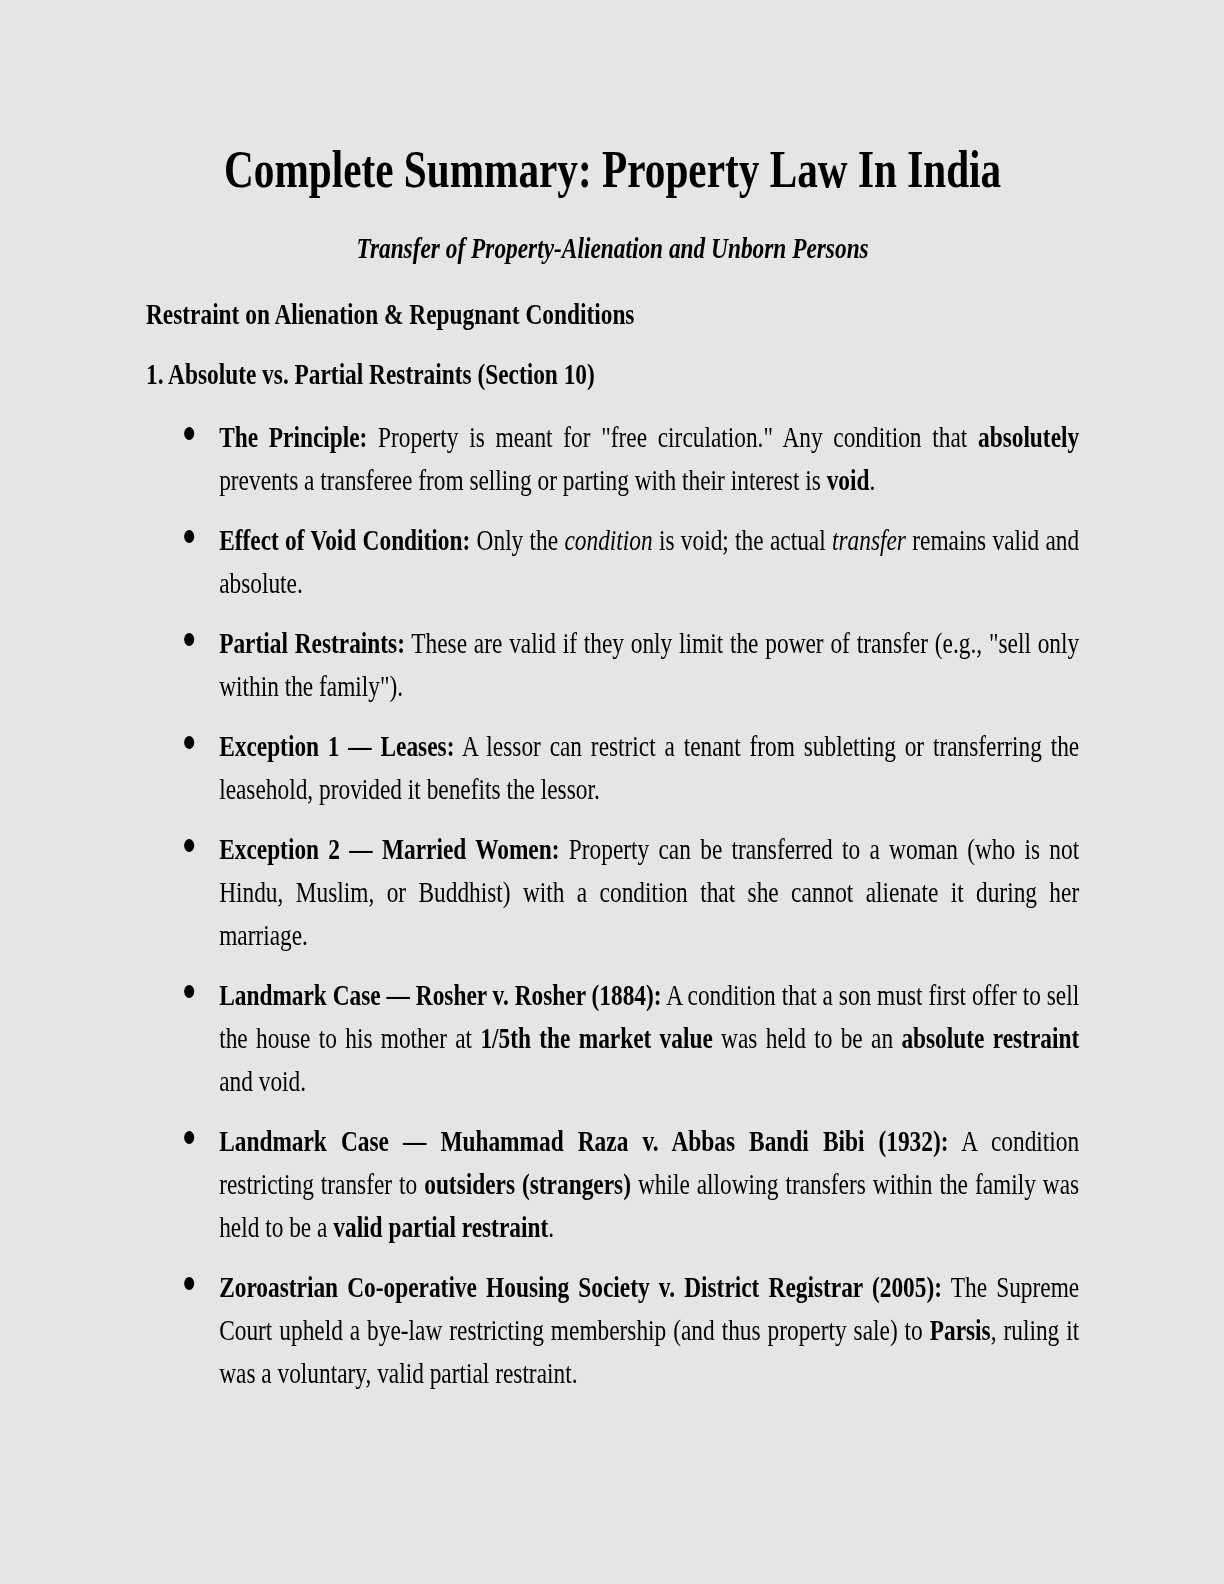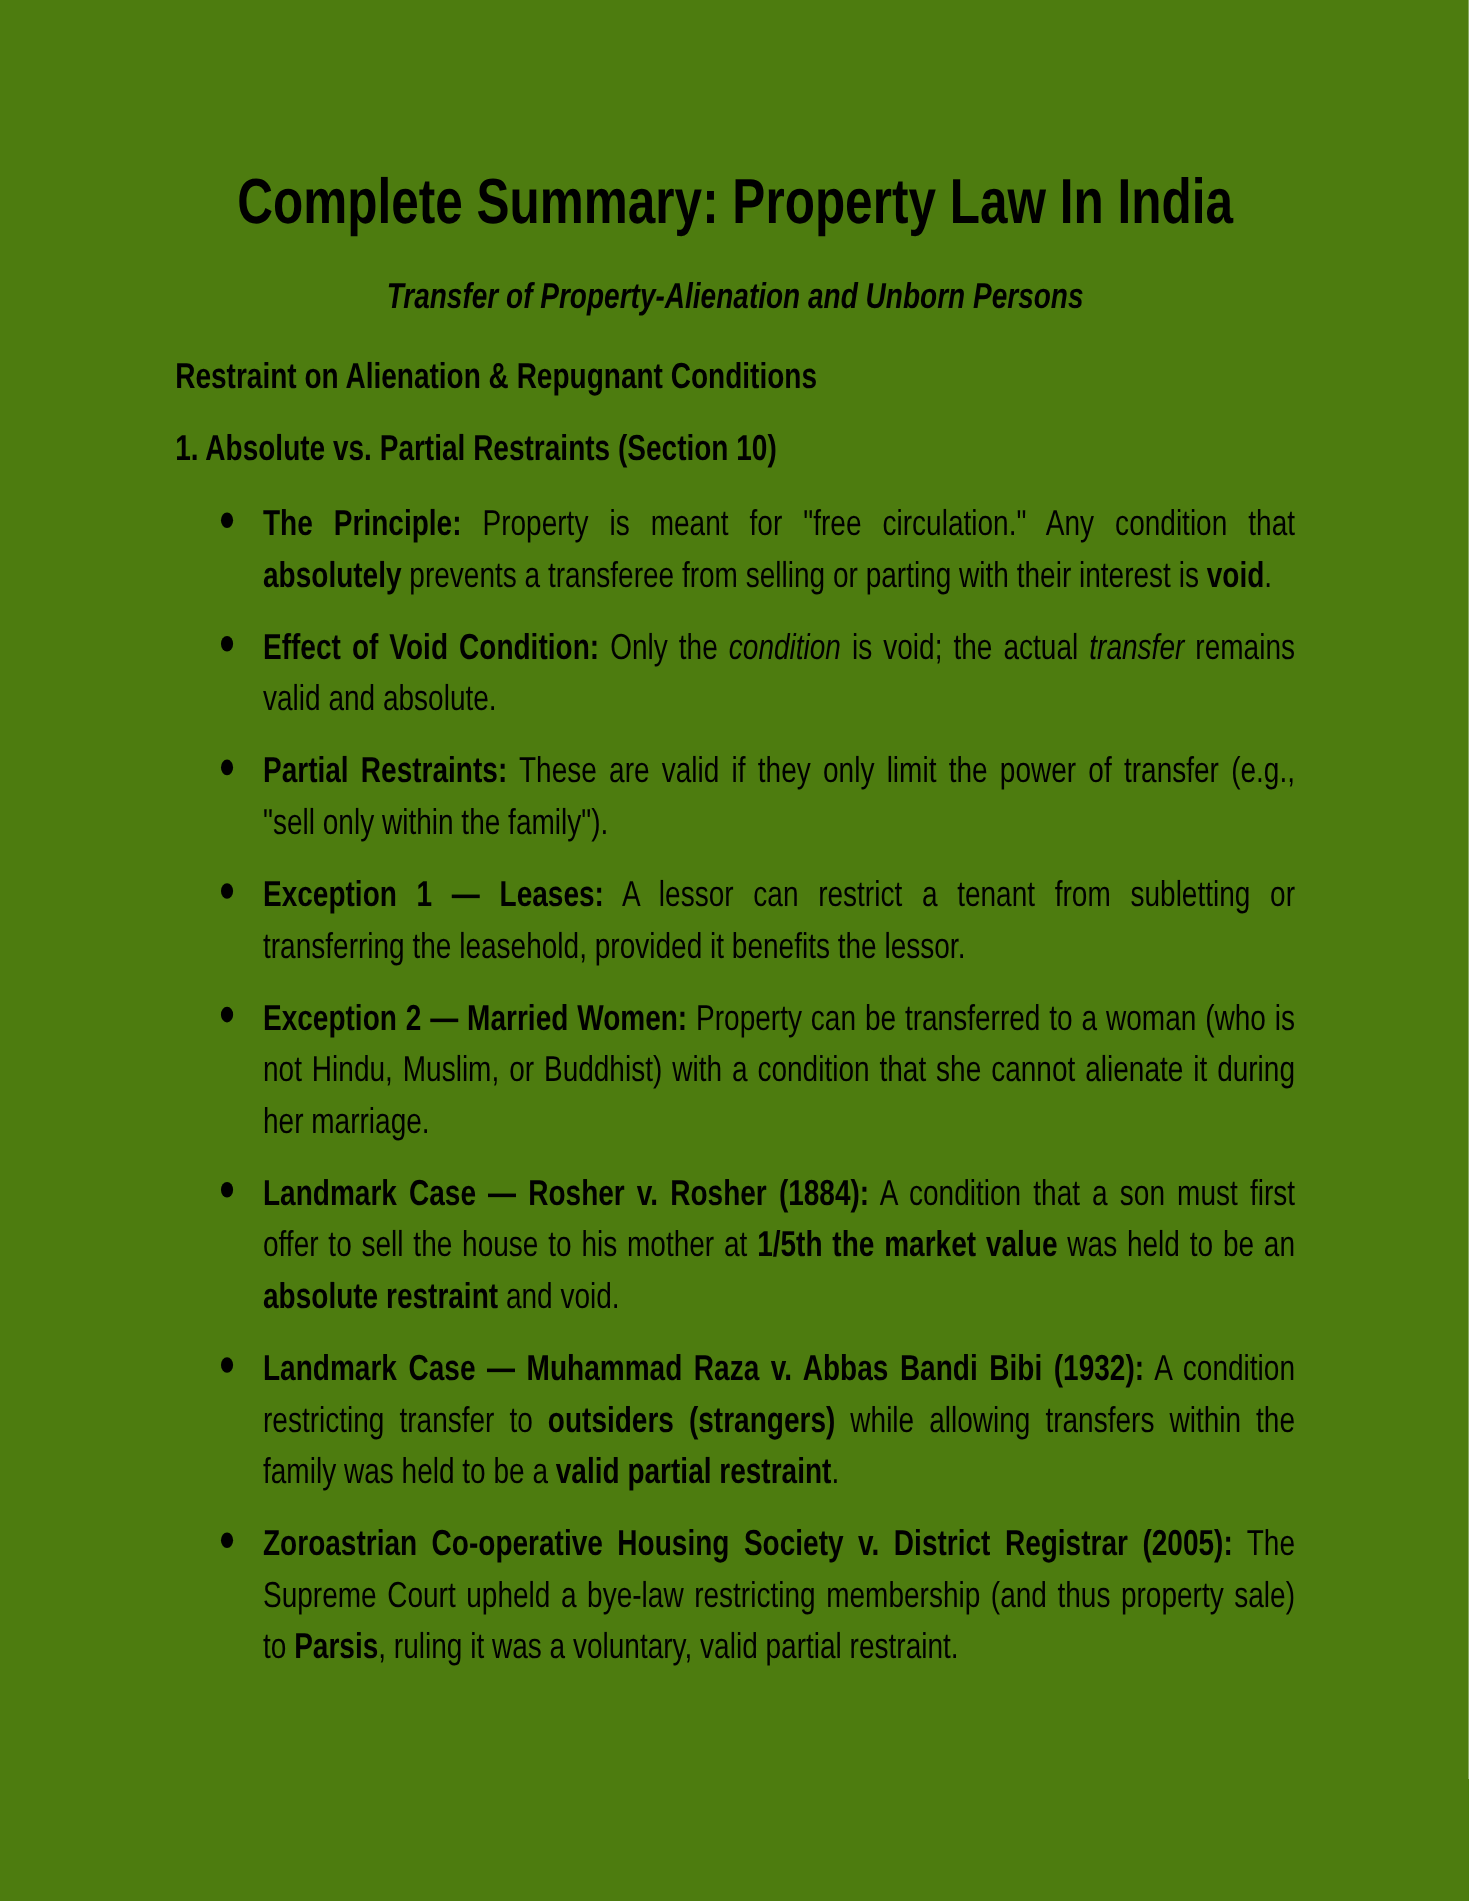--- a/index.html
+++ b/index.html
@@ -4,23 +4,23 @@
 <style>
   html, body {
     margin: 0;
     padding: 0;
     background: #ffffff;
   }
   .page {
     position: relative;
     width: 1224px;
     height: 1584px;
-    background: #4d7c0f;
+    background: #e5e5e5;
     overflow: hidden;
-    font-family: Liberation Sans, sans-serif;
+    font-family: Liberation Serif, serif;
     color: #000000;
   }
   
   .content {
     position: absolute;
     left: 146px;
     top: 0;
     width: 1199px;
     transform: scaleX(0.7783);
     transform-origin: 0 0;

